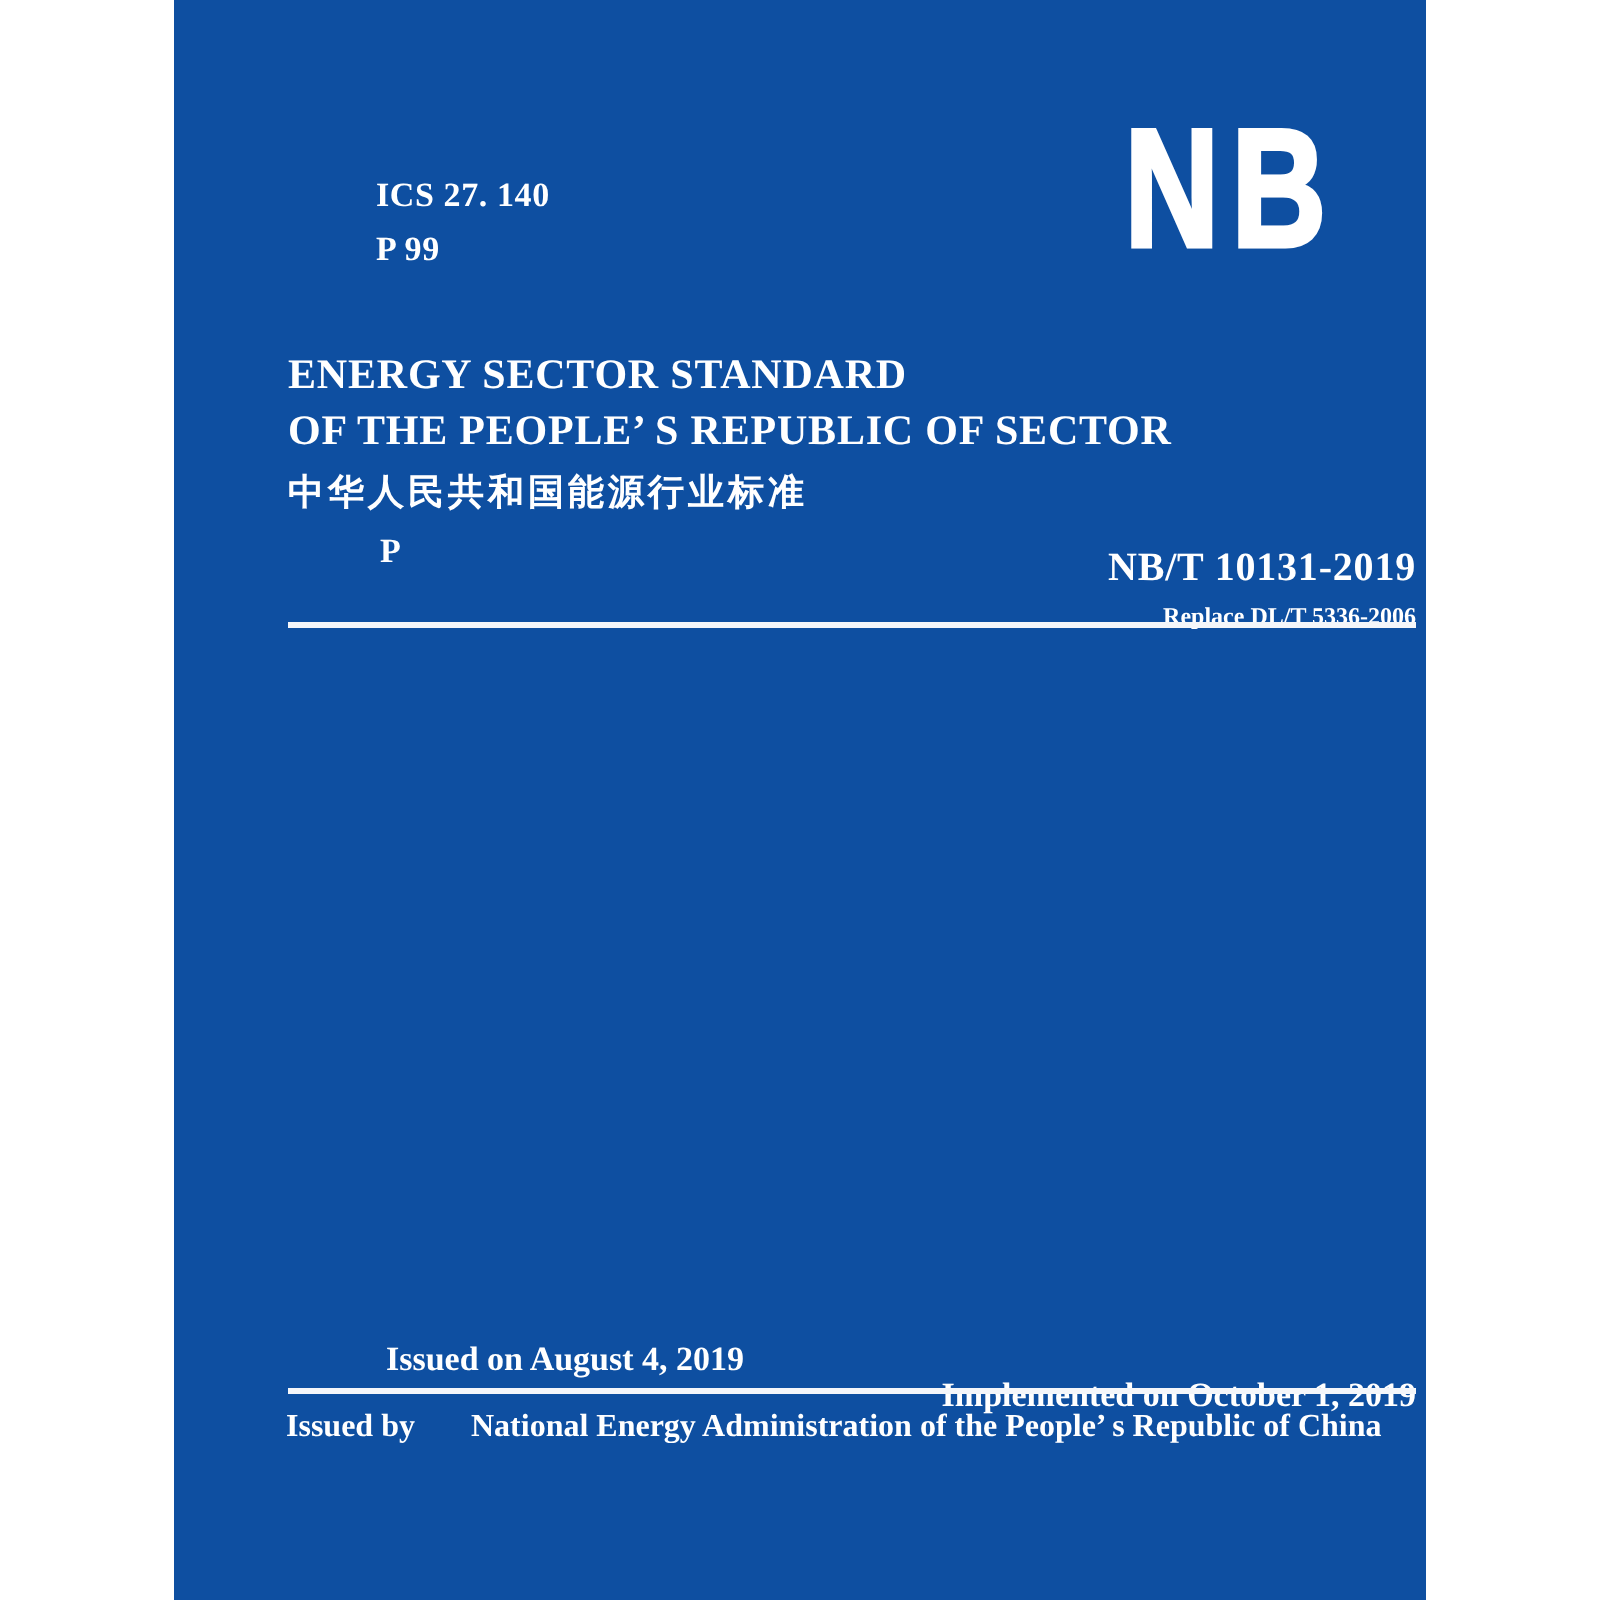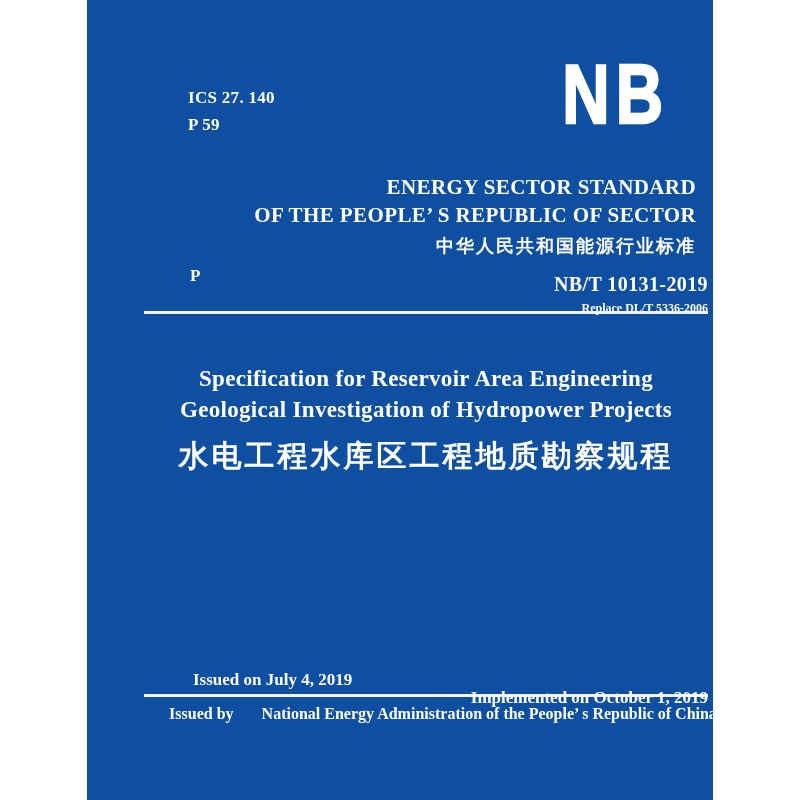--- a/index.html
+++ b/index.html
@@ -43,24 +43,24 @@
     font-size: 84px;
     font-weight: bold;
     line-height: 84px;
     letter-spacing: 8px;
     transform: scaleX(0.78);
     transform-origin: right top;
     -webkit-text-stroke: 2.5px #ffffff;
   }
   .std-heading {
     position: absolute;
-    left: 45px;
+    left: 57px;
     width: 564px;
     top: 173px;
-    text-align: right;
+    text-align: left;
   }
   .std-heading .en-line {
     font-size: 21px;
     font-weight: bold;
     line-height: 28px;
     letter-spacing: 0.4px;
   }
   .std-heading .zh-line {
     font-size: 18px;
     font-weight: bold;
@@ -140,67 +140,61 @@
     white-space: nowrap;
   }
   .date-implemented {
     position: absolute;
     right: 0;
     top: 18px;
     white-space: nowrap;
   }
   .issuer-row {
     position: absolute;
-    left: 74px;
+    left: 56px;
     width: 564px;
     top: 705px;
-    text-align: center;
     font-size: 16px;
     font-weight: bold;
     white-space: nowrap;
   }
   .issuer-label { margin-right: 28px; }
 </style>
 </head>
 <body>
 
 <div class="page">
   <div class="cover">
 
     <div class="ics-block">
       <div>ICS 27. 140</div>
-      <div>P 59</div>
+      <div>P 99</div>
     </div>
 
     <div class="nb-logo">NB</div>
 
     <div class="std-heading">
       <div class="en-line">ENERGY SECTOR STANDARD</div>
       <div class="en-line">OF THE PEOPLE’ S REPUBLIC OF SECTOR</div>
       <div class="zh-line">中华人民共和国能源行业标准</div>
     </div>
 
     <div class="code-row">
       <div class="code-p">P</div>
       <div class="code-right">
         <div class="code-number">NB/T 10131-2019</div>
         <div class="code-replaces">Replace DL/T 5336-2006</div>
       </div>
     </div>
 
     <div class="rule rule-top"></div>
 
-    <div class="title-block">
-      <div class="title-en">Specification for Reservoir Area Engineering</div>
-      <div class="title-en">Geological Investigation of Hydropower Projects</div>
-      <div class="title-zh">水电工程水库区工程地质勘察规程</div>
-    </div>
 
     <div class="dates-row">
-      <div class="date-issued">Issued on July 4, 2019</div>
+      <div class="date-issued">Issued on August 4, 2019</div>
       <div class="date-implemented">Implemented on October 1, 2019</div>
     </div>
 
     <div class="rule rule-bottom"></div>
 
     <div class="issuer-row">
       <span class="issuer-label">Issued by</span><span>National Energy Administration of the People’ s Republic of China</span>
     </div>
 
   </div>

